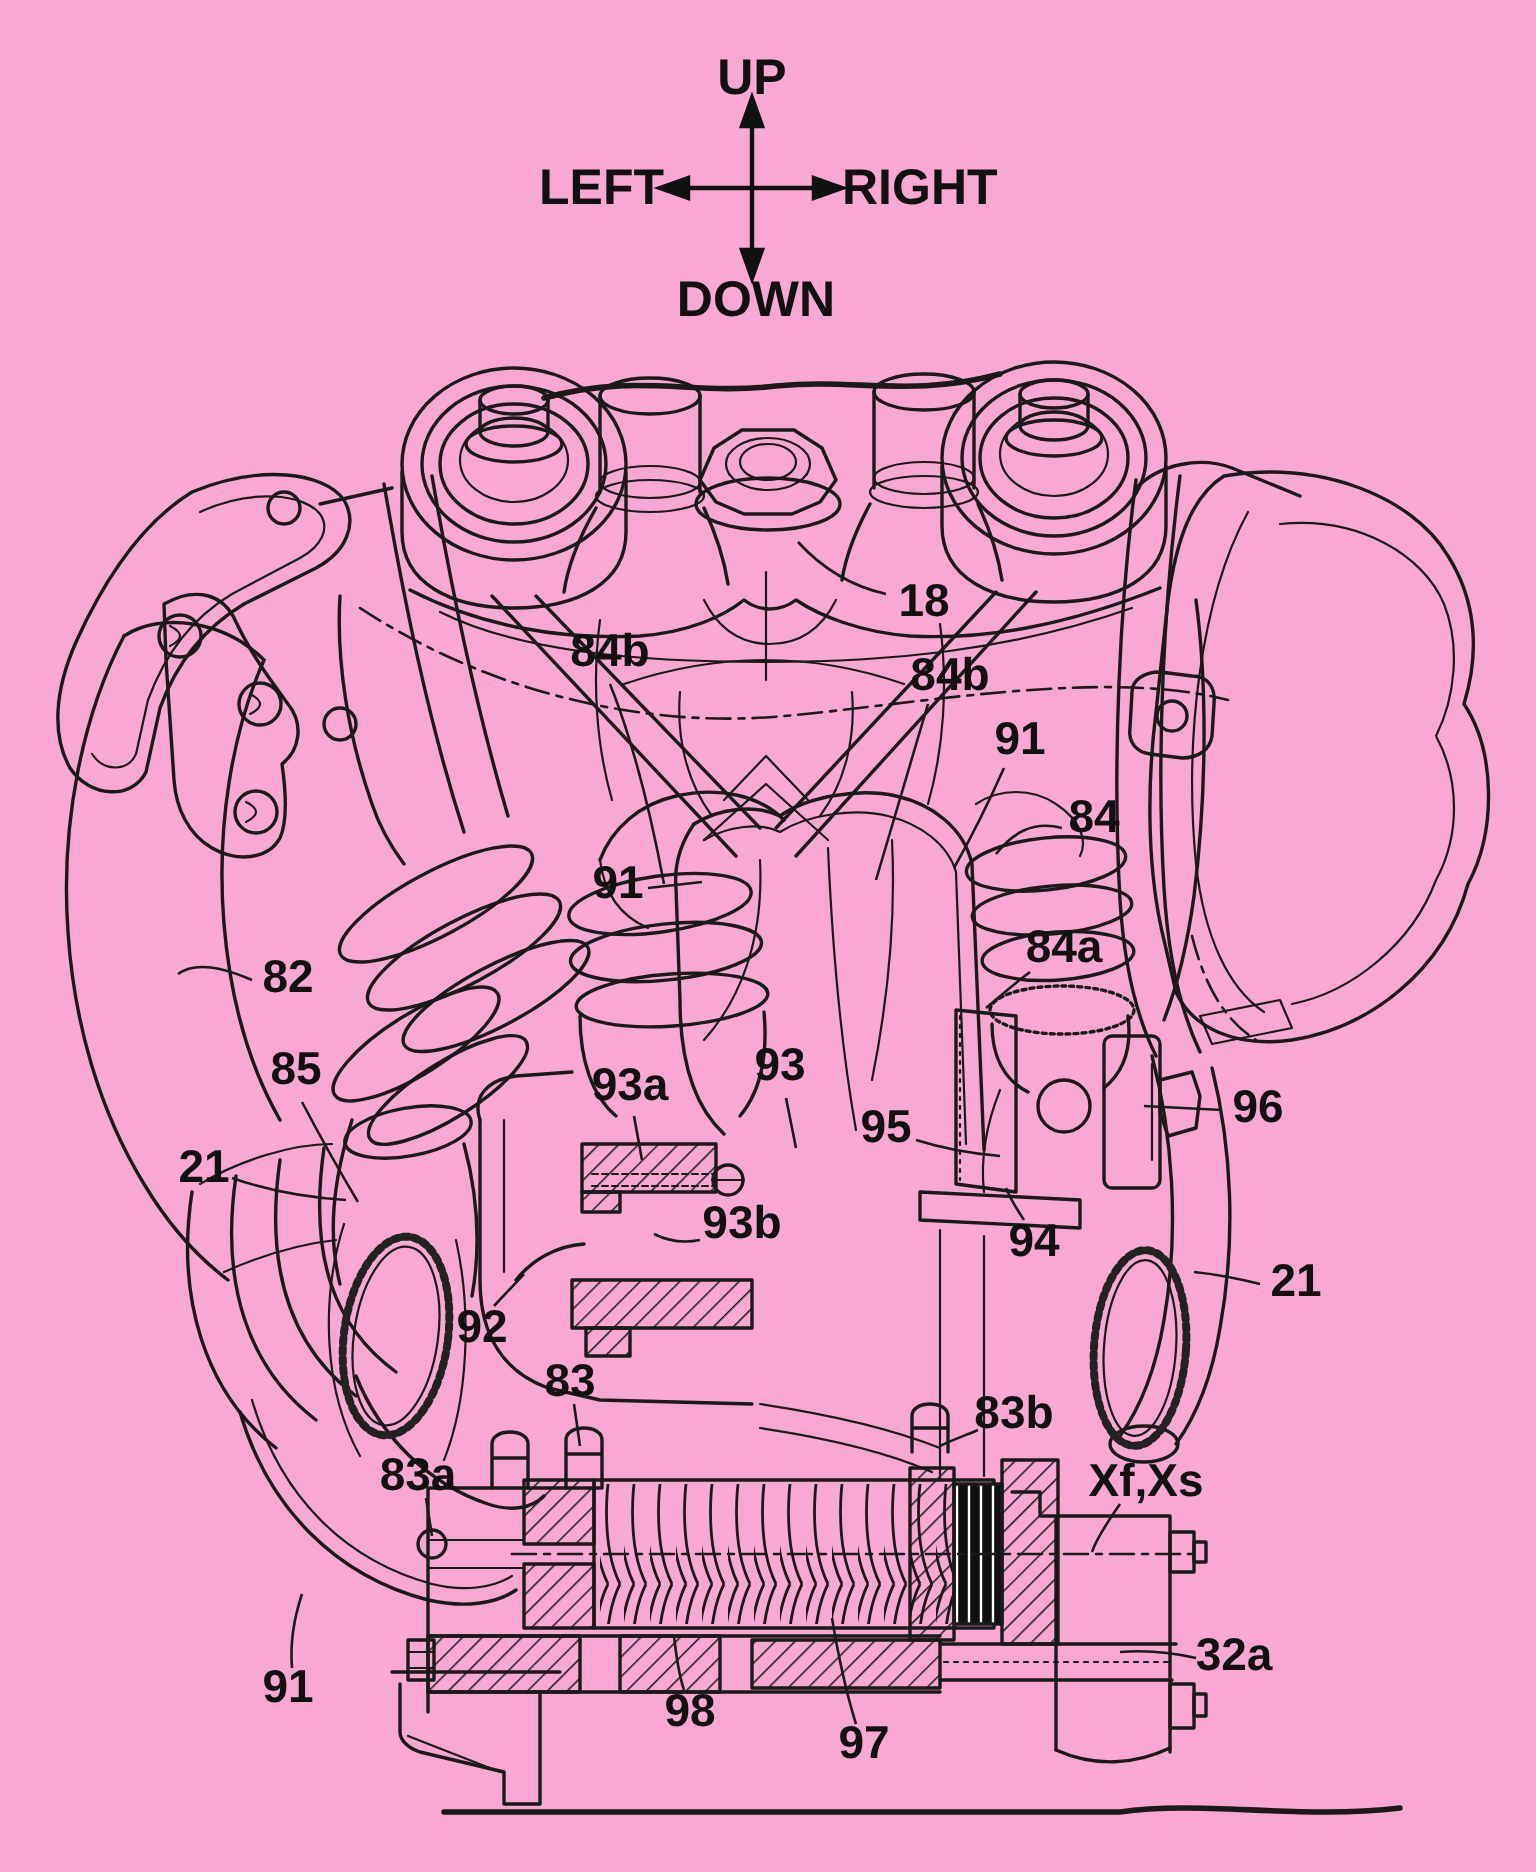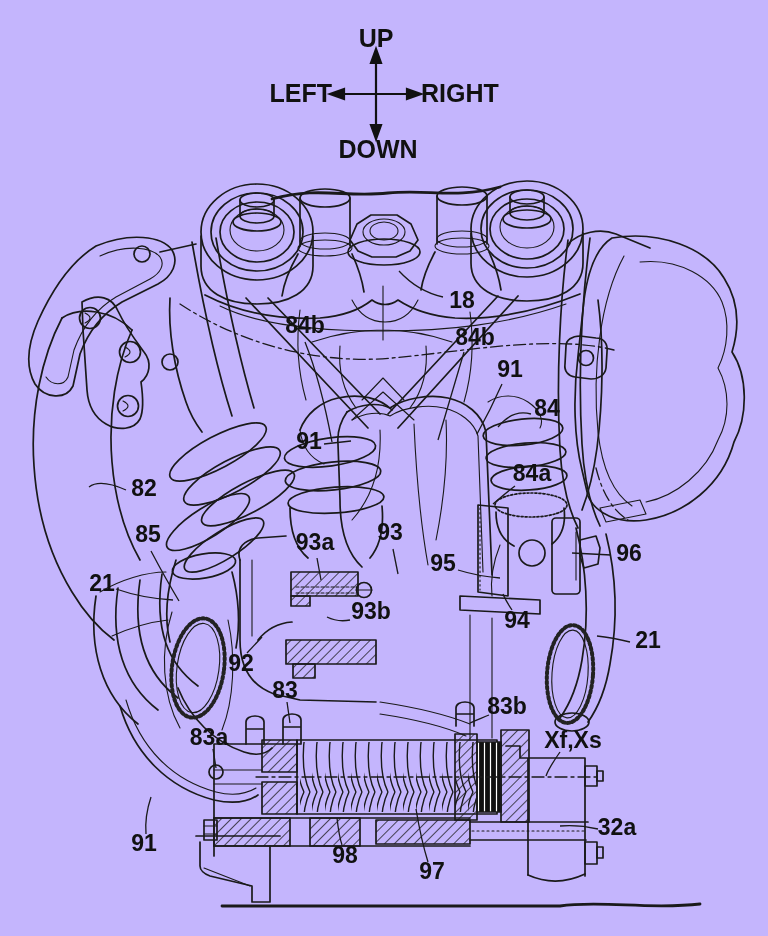--- a/index.html
+++ b/index.html
@@ -11,21 +11,21 @@
   .ln  {stroke:#1a1a1a;fill:none;stroke-width:1.7;stroke-linecap:round;stroke-linejoin:round;}
   .fine{stroke-width:1.1;}
   .thick{stroke-width:2.8;}
   .leader{stroke:#1a1a1a;fill:none;stroke-width:1.3;}
   .dashdot{stroke-dasharray:12 4 3 4;stroke-width:1.3;}
   .stipple{stroke-dasharray:2.4 2.6;stroke-width:4;stroke:#222;fill:none;}
 </style>
 </head>
 <body>
 
-<div class="stage" style="background: #c4b5fd;">
+<div class="stage" style="background: #f9a8d4;">
 <svg width="768" height="936" viewBox="0 0 768 936">
   <defs>
     <pattern id="hatch" patternUnits="userSpaceOnUse" width="7" height="7" patternTransform="rotate(45)">
       <line x1="0" y1="0" x2="0" y2="7" stroke="#1a1a1a" stroke-width="1.5"></line>
     </pattern>
     <pattern id="helix" patternUnits="userSpaceOnUse" width="13" height="72">
       <path d="M11,0 C2,18 2,54 11,72" stroke="#1a1a1a" stroke-width="1.4" fill="none"></path>
       <path d="M5,0 C-4,18 -4,54 5,72" stroke="#1a1a1a" stroke-width="1.4" fill="none"></path>
     </pattern>
     <pattern id="gearpat" patternUnits="userSpaceOnUse" width="6" height="6">

